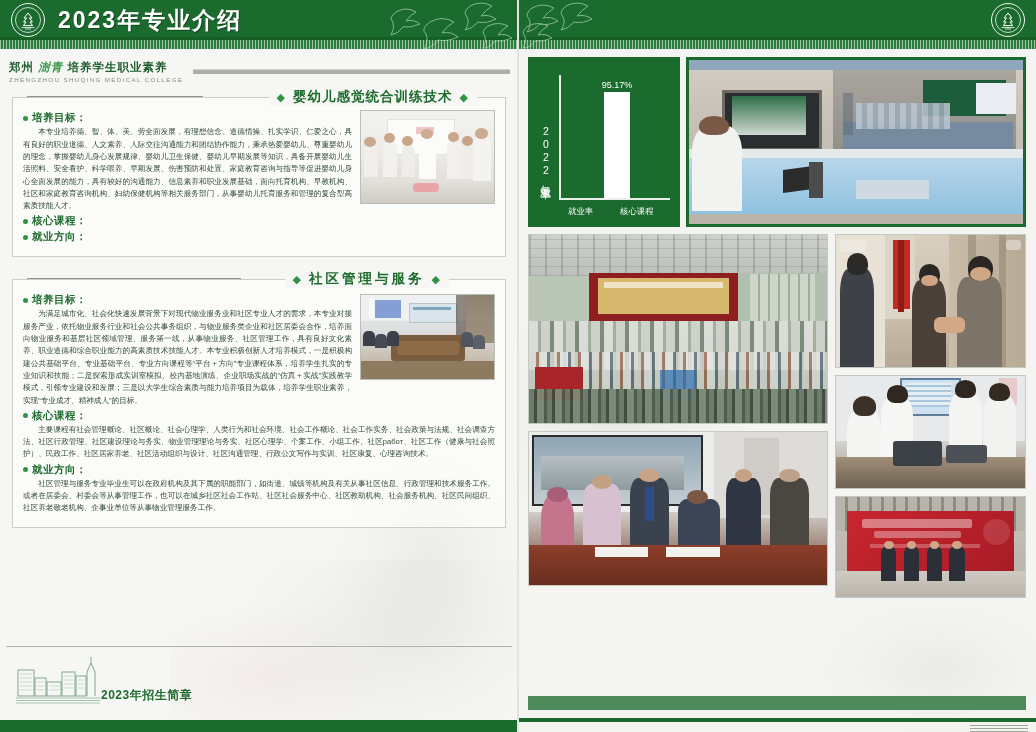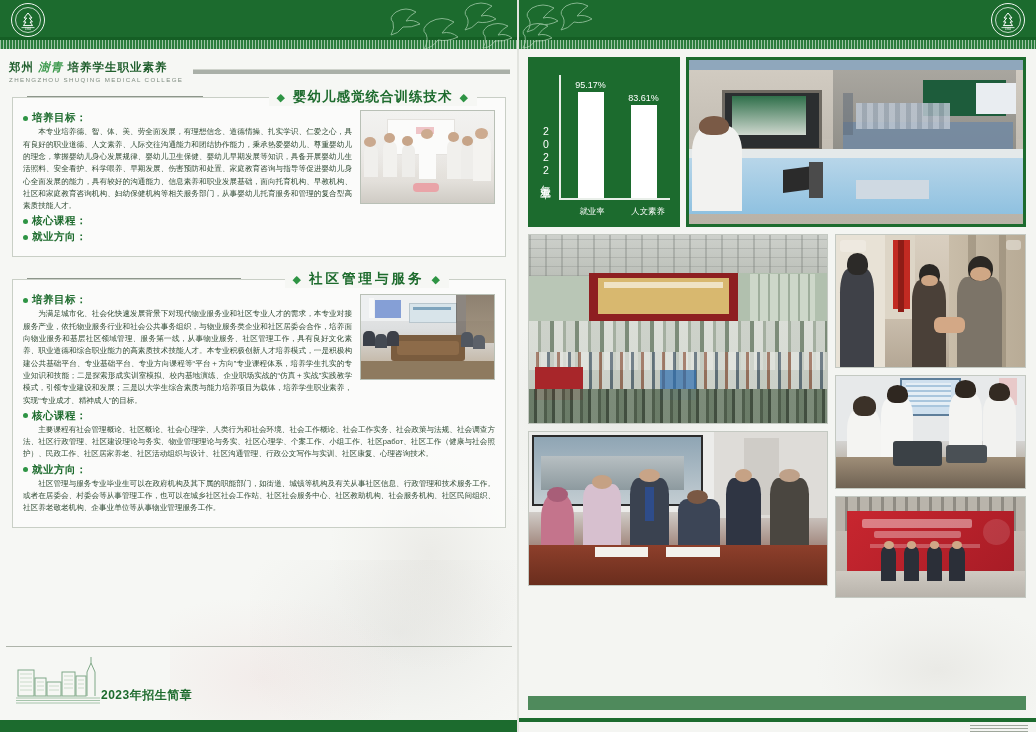--- a/index.html
+++ b/index.html
@@ -135,21 +135,20 @@
     display:flex;align-items:center;justify-content:center;
   }
   .axis-y{position:absolute;left:31px;top:18px;bottom:28px;width:2px;background:#e9efe9;}
   .axis-x{position:absolute;left:31px;right:10px;bottom:27px;height:2px;background:#e9efe9;}
   .bars{position:absolute;left:36px;right:10px;bottom:29px;top:18px;display:flex;align-items:flex-end;justify-content:space-around;}
   .barwrap{display:flex;flex-direction:column;align-items:center;width:46px;}
   .barval{color:#fff;font-size:9px;margin-bottom:2px;white-space:nowrap;}
   .bar{width:26px;background:#ffffff;}
   .barcat{
     position:absolute;bottom:10px;color:#fff;font-size:8.4px;white-space:nowrap;
-    text-align:center;
   }
   .photo-big{flex:1;border:3px solid #1c6b2e;position:relative;overflow:hidden;background:#c9cfd4;}
 
   .grid{margin:7px 10px 0 10px;display:flex;gap:7px;}
   .gcol{display:flex;flex-direction:column;gap:7px;}
   .gcol.a{width:300px;}
   .gcol.b{flex:1;}
   .gitem{position:relative;overflow:hidden;background:#cfd4cd;border:1px solid rgba(0,0,0,.05);}
 
   .rfoot-bar{position:absolute;left:10px;right:10px;bottom:22px;height:14px;background:#4f8a5c;}
@@ -184,20 +183,21 @@
       <div class="hdr-inner" style="padding-left:11px;gap:13px;">
         <div class="seal">
           <svg width="22" height="22" viewBox="0 0 22 22">
             <g stroke="#ffffff" fill="none" stroke-width="1">
               <path d="M11 4 l4 5 h-2.6 l3 4 h-2.4 l2.6 3.6 H6.4 L9 13 H6.6 l3-4H7z"></path>
               <path d="M4.5 18.6 h13" stroke-width=".8"></path>
             </g>
             <text x="11" y="21" font-size="2.6" fill="#fff" text-anchor="middle" font-family="Liberation Sans, sans-serif">1984</text>
           </svg>
         </div>
+        <div class="hdr-title">2023年专业介绍</div>
       </div>
     </div>
 
     <div class="brand">
       <div class="brand-txt">
         <div class="cn">
           <span>郑州</span>
           <span class="sig">澍青</span>
           <span>培养学生职业素养</span>
         </div>
@@ -371,27 +371,23 @@
 
       <div class="chartbox">
         <div class="chart-ylabel">2022年就业率</div>
         <div class="axis-y"></div>
         <div class="axis-x"></div>
         <div class="bars">
           <div class="barwrap">
             <div class="barval">95.17%</div>
             <div class="bar" style="height:106px;"></div>
           </div>
-          <div class="barwrap">
-            <div class="barval">83.61%</div>
-            <div class="bar" style="height:93px;"></div>
-          </div>
         </div>
         <div class="barcat" style="left:40px;width:48px;">就业率</div>
-        <div class="barcat" style="left:92px;width:56px;">人文素养</div>
+        <div class="barcat" style="left:92px;width:56px;">核心课程</div>
       </div>
 
       <div class="photo-big">
         <div class="ph" style="background:linear-gradient(#cfc9bf 0%,#c6c0b6 44%,#b9b2a7 100%);"></div>
         <div class="ph" style="left:0;top:0;right:0;height:48%;background:linear-gradient(#d3cdc3,#c3bdb3);"></div>
         <div class="ph" style="left:10%;top:18%;width:28%;height:34%;background:#2b2e30;border:3px solid #6f6a62;"></div>
         <div class="ph" style="left:13%;top:22%;width:22%;height:24%;background:linear-gradient(#2f6f4a,#cfd8cf);"></div>
         <div class="ph" style="left:43%;top:6%;right:2%;height:56%;background:linear-gradient(#a9a69f,#8d8c86);"></div>
         <div class="ph" style="left:70%;top:12%;width:25%;height:22%;background:#1d5c3b;"></div>
         <div class="ph" style="left:86%;top:14%;width:12%;height:19%;background:#e9edf1;"></div>

